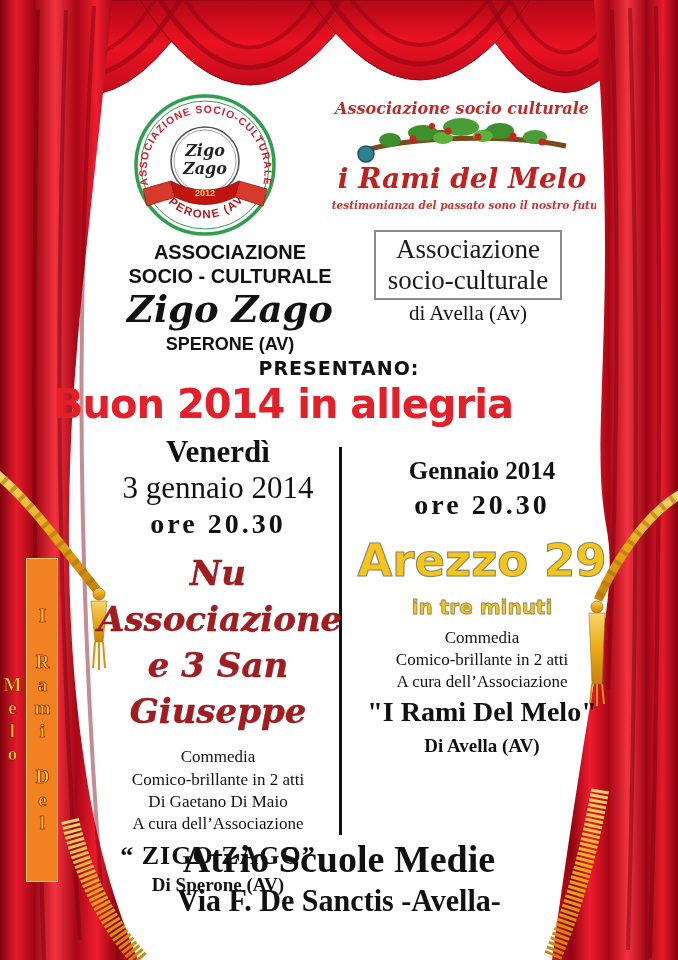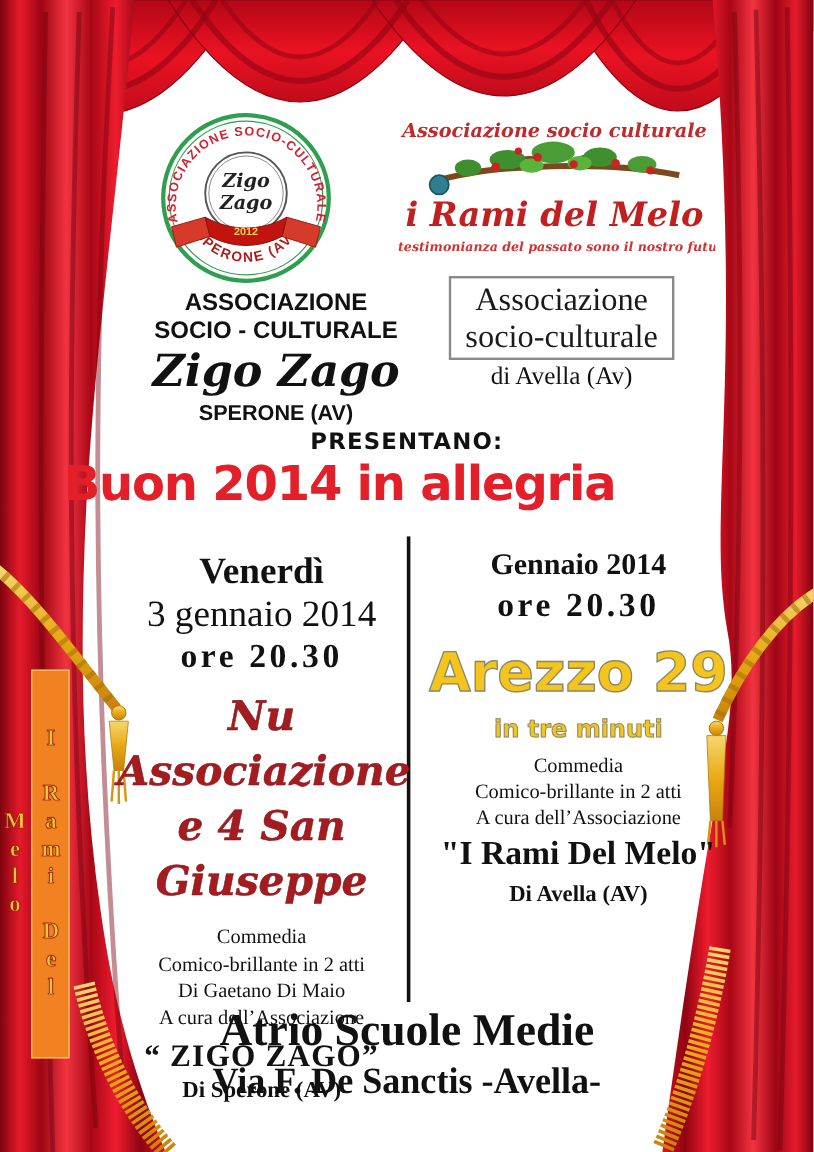--- a/index.html
+++ b/index.html
@@ -28,21 +28,21 @@
   .org-right .box{display:inline-block;border:2px solid #8a8a8a;padding:2px 12px;background:#fff;}
   .org-right .box div{font-family:"Liberation Serif",serif;font-size:27px;color:#1a1a1a;line-height:1.15;}
   .org-right .quoted{font-family:"Liberation Serif",serif;font-weight:bold;font-size:21px;color:#111;margin-top:9px;}
   .org-right .loc{font-family:"Liberation Serif",serif;font-size:21px;color:#111;margin-top:1px;}
 
   .presents{left:0;top:357px;width:678px;font-family:"DejaVu Sans",sans-serif;font-weight:bold;font-size:19px;color:#111;letter-spacing:1px;}
   .main-title{left:0;top:381px;width:566px;font-family:"DejaVu Sans",sans-serif;font-weight:bold;font-size:40px;letter-spacing:-1px;color:#e3202a;}
 
   .divider{left:339px;top:447px;width:3px;height:388px;background:#111;}
 
-  .col-left{left:98px;top:458px;width:240px;}
+  .col-left{left:98px;top:434px;width:240px;}
   .col-right{left:346px;top:456px;width:272px;}
   .day-l{font-weight:bold;font-size:31px;color:#111;line-height:1.15;}
   .date-l{font-weight:normal;font-size:31px;color:#111;line-height:1.15;}
   .time{font-weight:bold;font-size:28px;color:#111;letter-spacing:3px;line-height:1.2;margin-top:2px;}
   .script-title{font-family:"DejaVu Serif",serif;font-style:italic;font-weight:bold;font-size:34px;color:#a51c20;line-height:1.35;margin-top:10px;-webkit-text-stroke:0.4px #7c1014;}
   .details{font-size:17px;color:#111;line-height:1.3;margin-top:12px;}
   .company-l{font-weight:bold;font-size:26px;color:#111;letter-spacing:1px;margin-top:6px;}
   .companyloc{font-weight:bold;font-size:19px;color:#111;margin-top:3px;}
 
   .day-r{font-weight:bold;font-size:25px;color:#111;line-height:1.2;}
@@ -223,21 +223,21 @@
   <div class="abs ctr main-title">Buon 2014 in allegria</div>
 
   <div class="abs divider"></div>
 
   <div class="abs ctr col-left">
     <div class="day-l">Venerdì</div>
     <div class="date-l">3 gennaio 2014</div>
     <div class="time">ore 20.30</div>
     <div class="script-title">
       <div>Nu Associazione</div>
-      <div>e 4 San Giuseppe</div>
+      <div>e 3 San Giuseppe</div>
     </div>
     <div class="details">
       <div>Commedia</div>
       <div>Comico-brillante in 2 atti</div>
       <div>Di Gaetano Di Maio</div>
       <div>A cura dell’Associazione</div>
     </div>
     <div class="company-l">“ ZIGO ZAGO”</div>
     <div class="companyloc">Di Sperone (AV)</div>
   </div>

